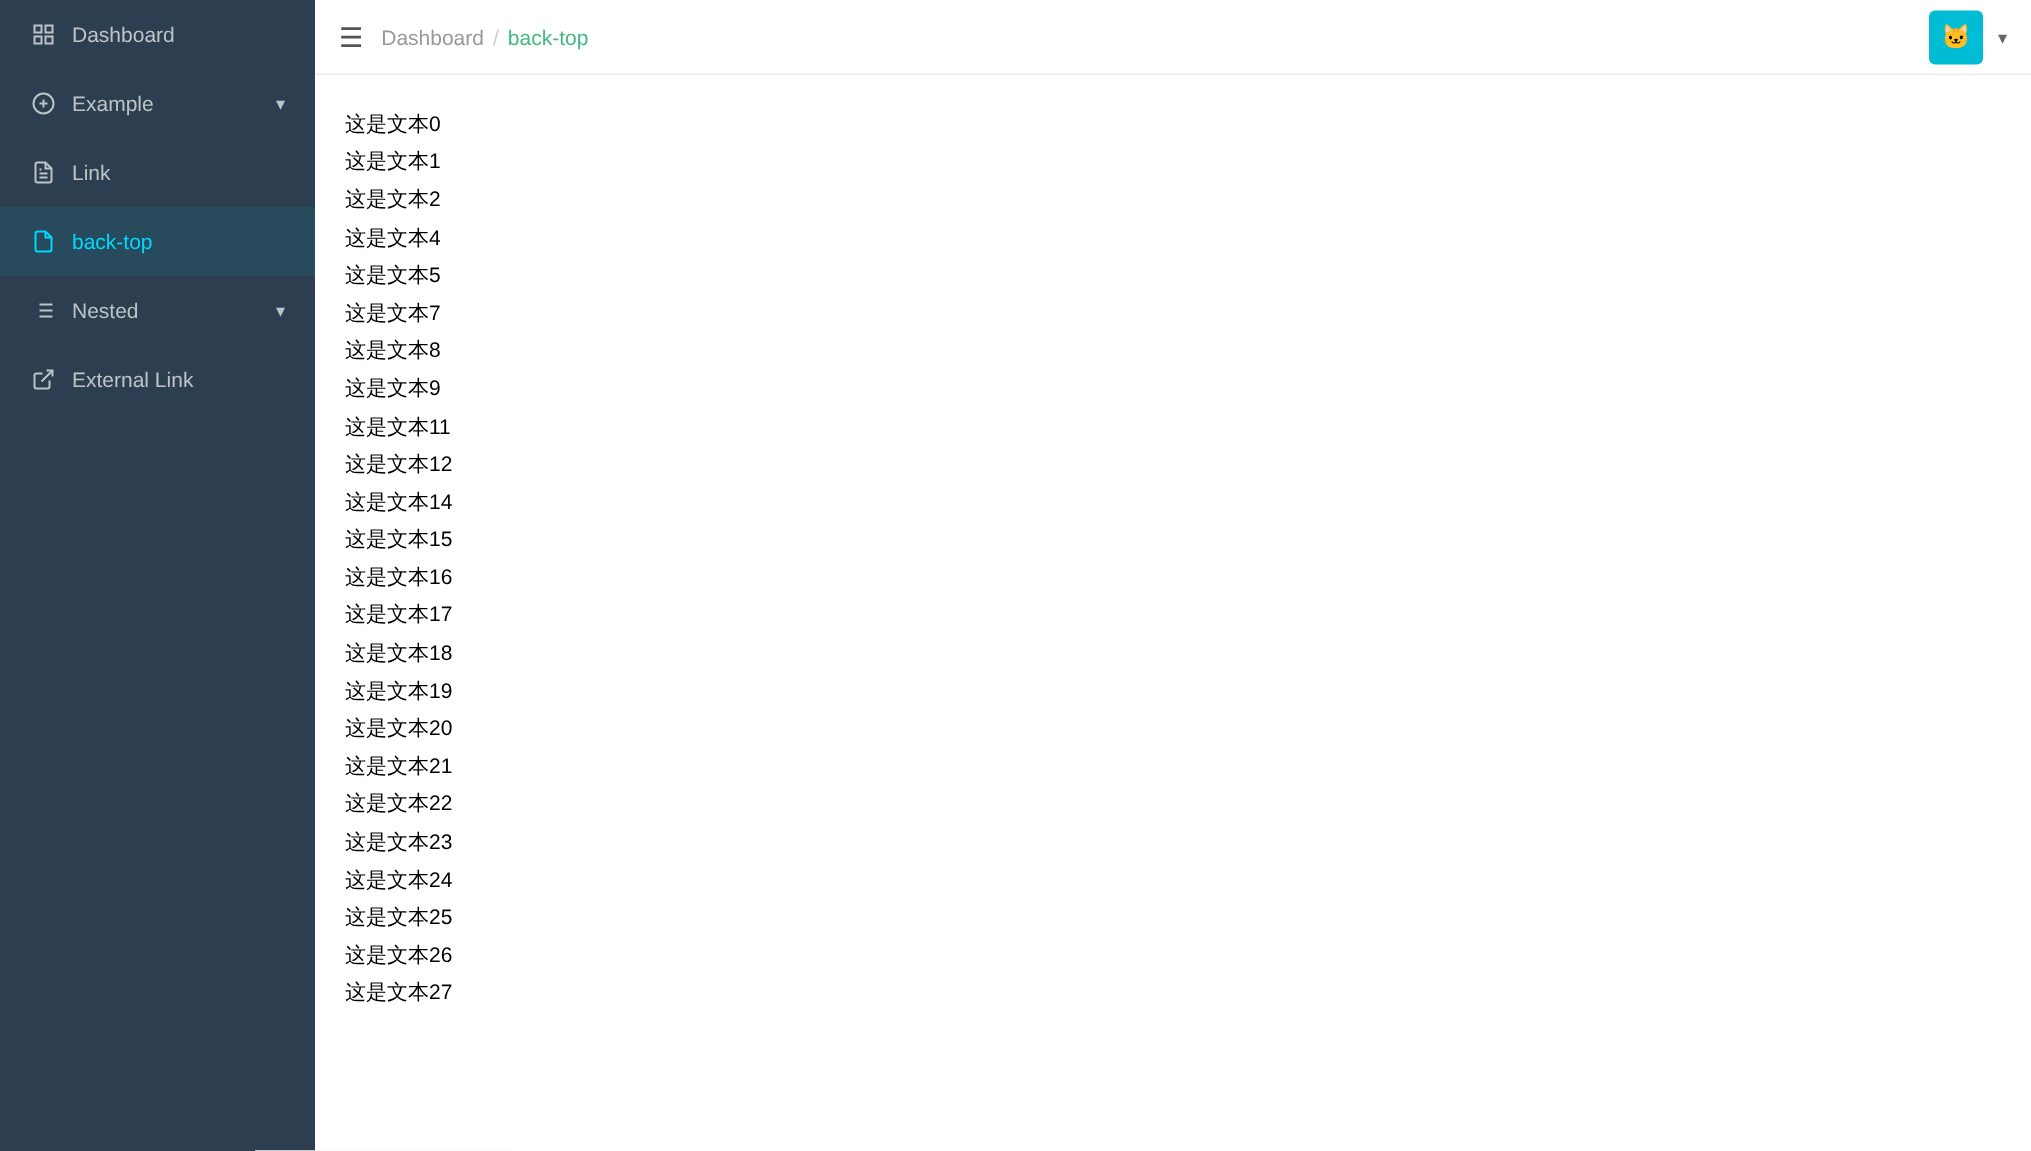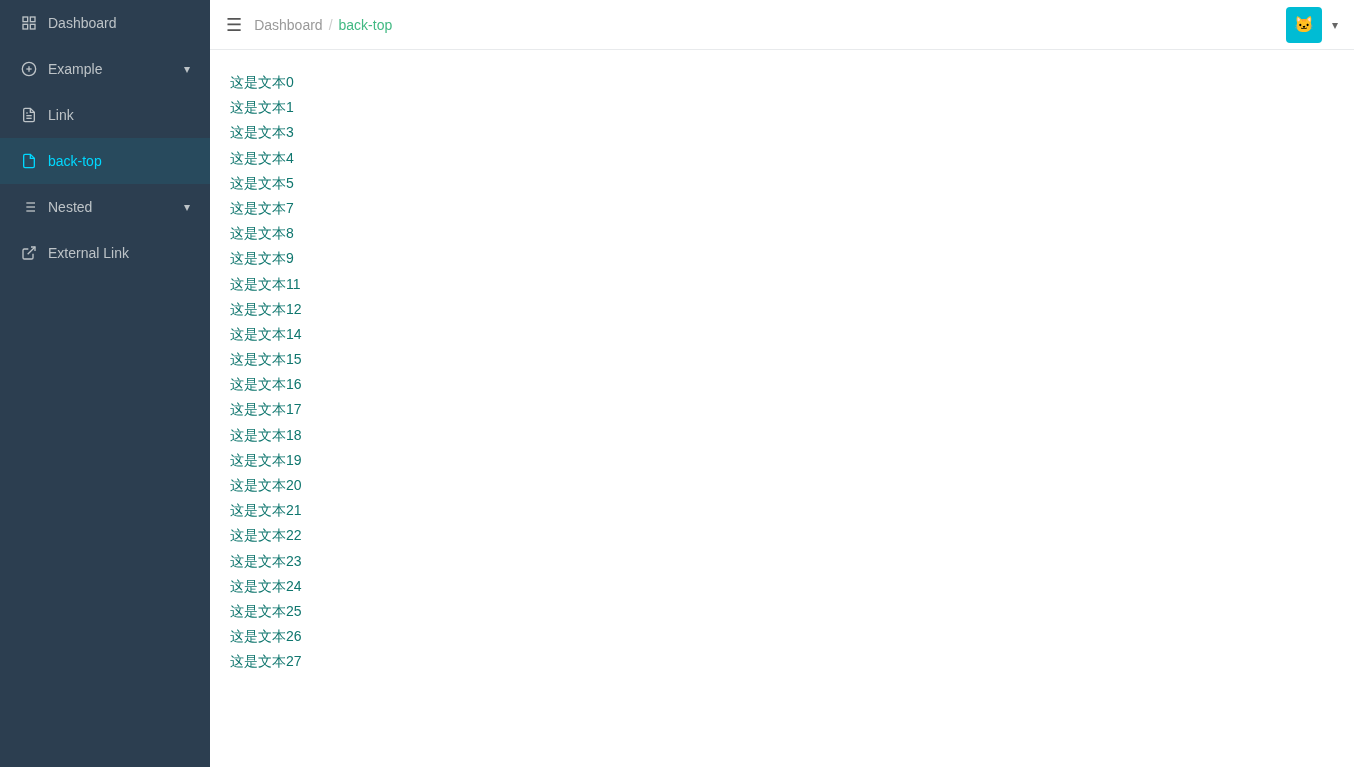--- a/index.html
+++ b/index.html
@@ -110,21 +110,21 @@
       background: #fff;
       position: relative;
     }
     .content-text-item {
       color: #2c3e50;
       font-size: 14px;
       line-height: 1.8;
       cursor: default;
     }
     .content-text-item.highlighted {
-      color: #0f766e;
+      color: #000000;
     }
   </style>
 </head>
 <body>
 
 <nav class="sidebar">
 
 <div class="sidebar-item">
       <span class="icon">
         <svg width="16" height="16" viewBox="0 0 24 24" fill="none" stroke="currentColor" stroke-width="2">
@@ -208,21 +208,21 @@
         <span>🐱</span>
       </div>
       <span class="chevron-down">▾</span>
     </div>
   </header>
 
   <div class="content" id="content-scroll">
 
   <div class="content-text-item highlighted">这是文本0</div>
       <div class="content-text-item highlighted">这是文本1</div>
-      <div class="content-text-item highlighted">这是文本3</div>
+      <div class="content-text-item highlighted">这是文本2</div>
       <div class="content-text-item highlighted">这是文本4</div>
       <div class="content-text-item highlighted">这是文本5</div>
       <div class="content-text-item highlighted">这是文本7</div>
       <div class="content-text-item highlighted">这是文本8</div>
       <div class="content-text-item highlighted">这是文本9</div>
       <div class="content-text-item highlighted">这是文本11</div>
       <div class="content-text-item highlighted">这是文本12</div>
       <div class="content-text-item highlighted">这是文本14</div>
       <div class="content-text-item highlighted">这是文本15</div>
       <div class="content-text-item highlighted">这是文本16</div>

